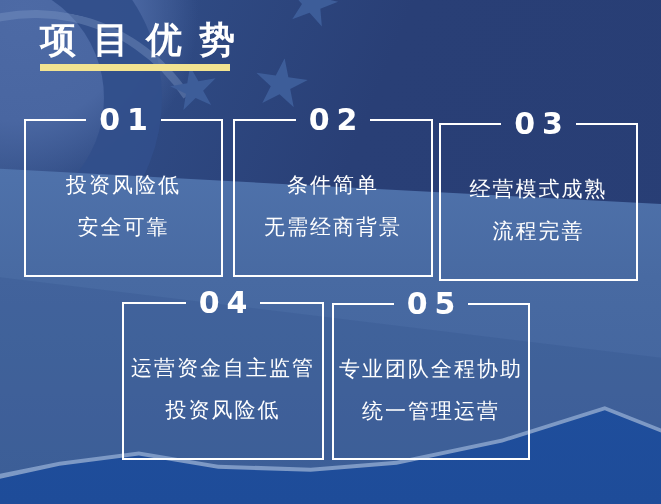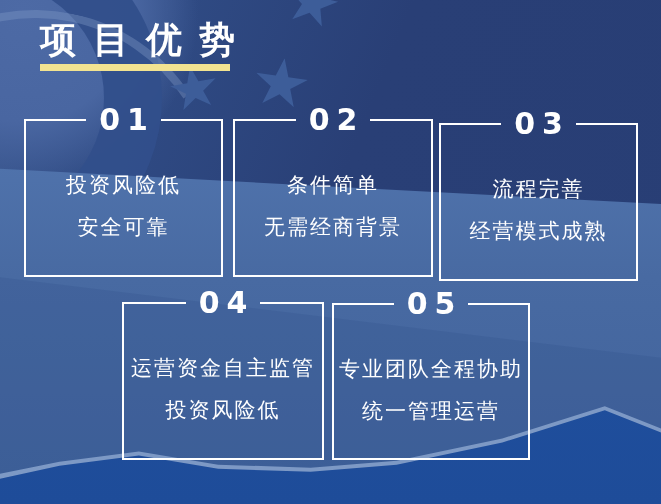--- a/index.html
+++ b/index.html
@@ -152,22 +152,22 @@
     </div>
   </div>
 
   <div class="adv-box b3">
     <div class="box-top">
       <span class="seg"></span>
       <span class="num">03</span>
       <span class="seg"></span>
     </div>
     <div class="box-body">
+      <div class="bline">经营模式成熟</div>
       <div class="bline">流程完善</div>
-      <div class="bline">经营模式成熟</div>
     </div>
   </div>
 
   <div class="adv-box b4">
     <div class="box-top">
       <span class="seg"></span>
       <span class="num">04</span>
       <span class="seg"></span>
     </div>
     <div class="box-body">

